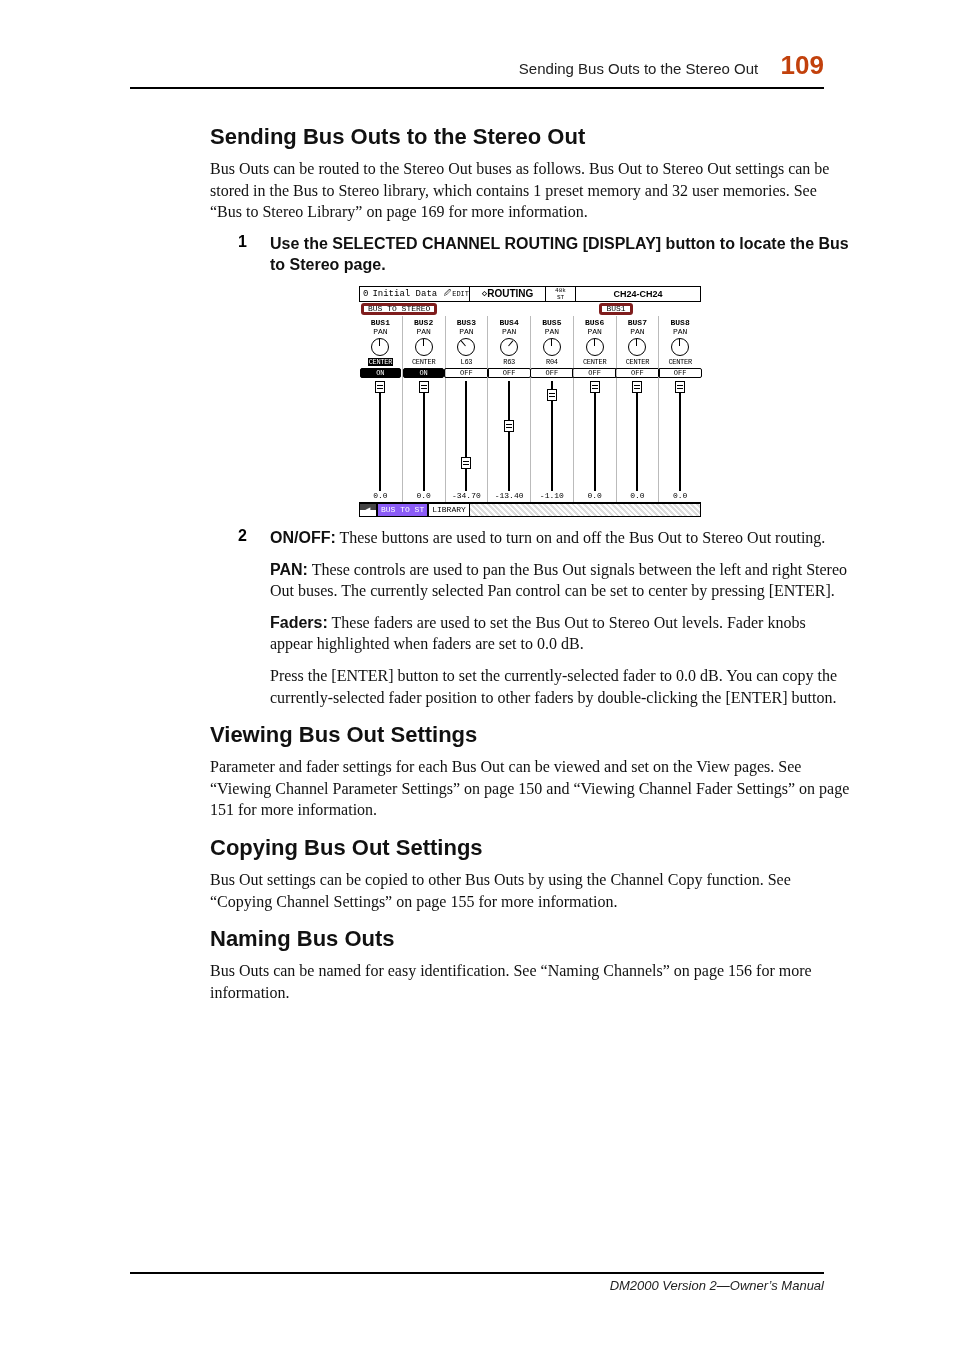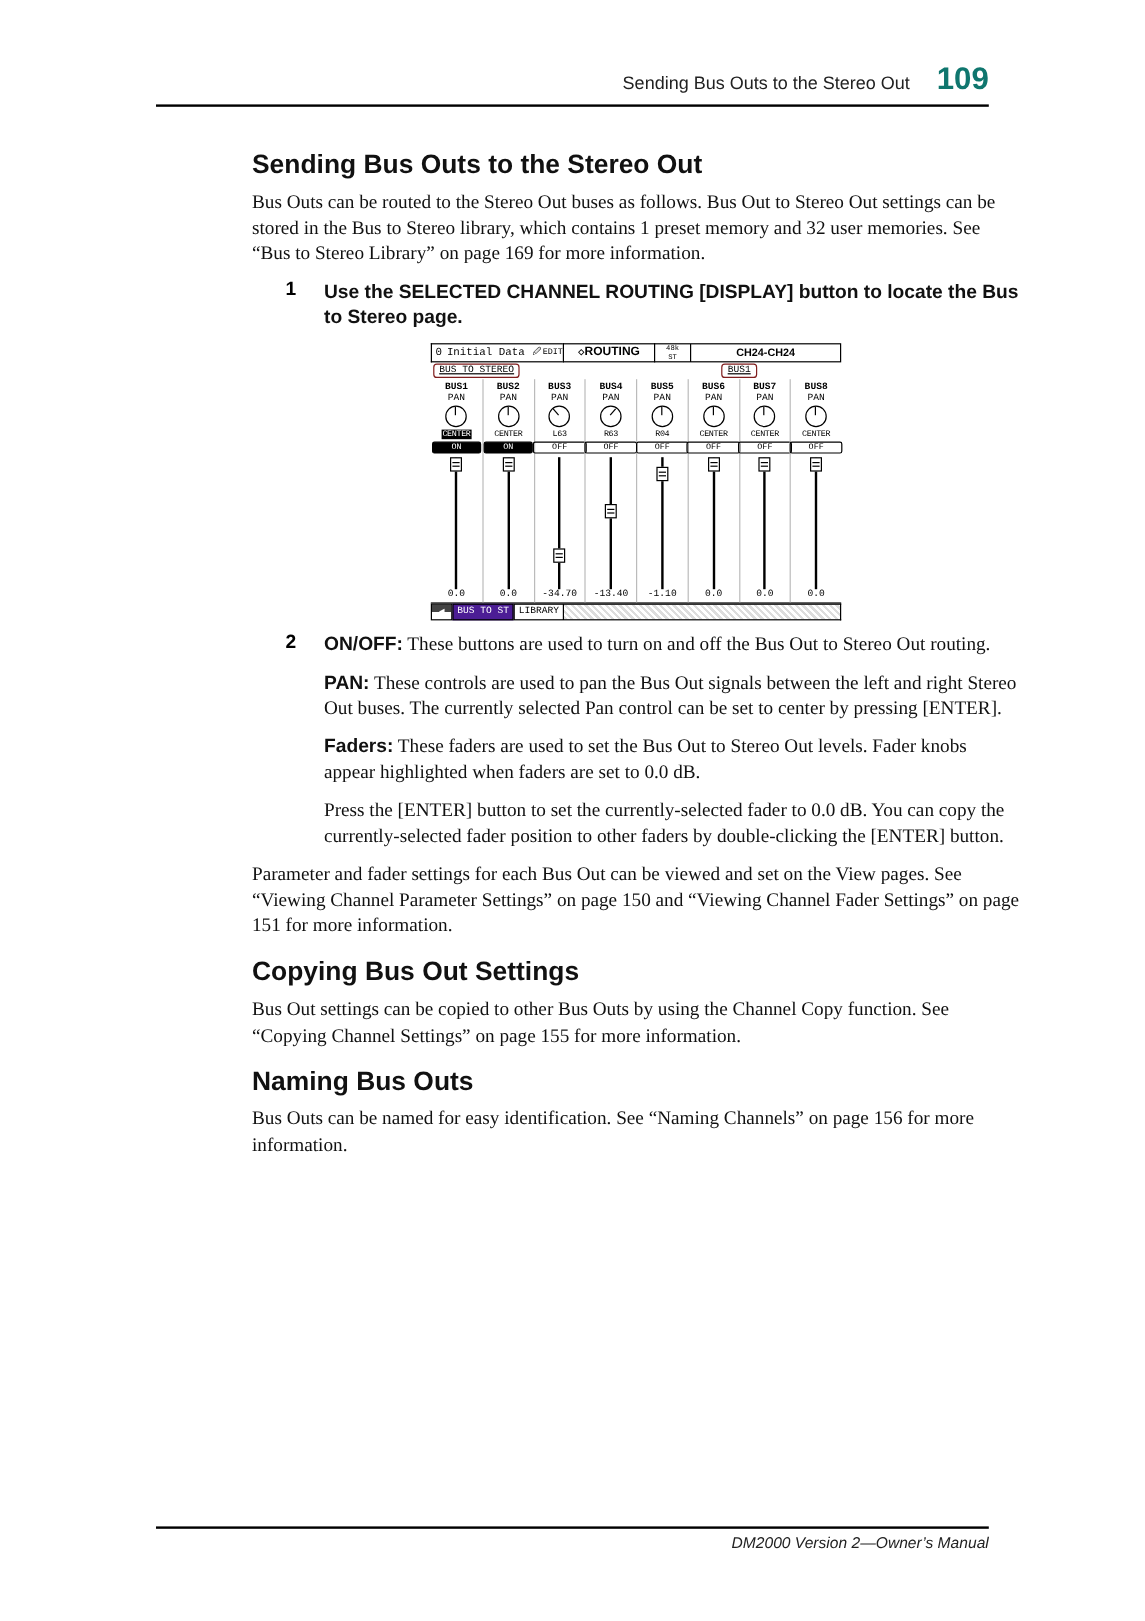--- a/index.html
+++ b/index.html
@@ -29,21 +29,21 @@
     font-family: Arial, Helvetica, sans-serif;
   }
   .header .htext {
     font-size: 15px;
     color: #222;
   }
   .header .pagenum {
     font-weight: bold;
     font-size: 26px;
     margin-left: 18px;
-    color: #0f766e;
+    color: #c2410c;
   }
   .content {
     position: absolute;
     top: 110px;
     left: 210px;
     width: 640px;
   }
   h2.section-title {
     font-family: Arial, Helvetica, sans-serif;
     font-weight: bold;
@@ -112,29 +112,28 @@
   .lcd-top .seg.b0 { width: 110px; border-right: none; }
   .lcd-top .seg.b1 { width: 76px; border-right:none; font-weight:bold; }
   .lcd-top .seg.b1 .label { font-family: Arial, sans-serif; font-size:9px; }
   .lcd-top .seg.b2 { width: 30px; border-right:none; font-size:7px; line-height:7px; }
   .lcd-top .seg.b3 { width: 126px; font-weight:bold; font-family: Arial, sans-serif; }
   .lcd-row2 {
     display: flex;
     height: 14px;
   }
   .tabcap {
-    border: 1px solid #7f1d1d;
+    border: 3px solid #7f1d1d;
     border-radius: 3px;
     font-size: 8px;
     padding: 0 4px;
     display: inline-flex;
     align-items: center;
     box-sizing: border-box;
     height: 12px;
-    text-decoration: underline;
   }
   .lcd-channels {
     display: flex;
     border-bottom: 1px solid #000;
   }
   .chcol {
     width: 42.75px;
     box-sizing: border-box;
     border-left: 1px solid #bbb;
     display: flex;
@@ -209,21 +208,21 @@
     font-family: "Courier New", monospace;
   }
   .bottab {
     border: 1px solid #000;
     font-size: 8px;
     display: inline-flex;
     align-items: center;
     padding: 0 3px;
     box-sizing: border-box;
   }
-  .bottab.active { background:#4c1d95; color:#fff; }
+  .bottab.active { background:#8b5cf6; color:#fff; }
   .bottab.arrow {
     width: 18px;
     justify-content: center;
     background: linear-gradient(#444,#444 50%,#fff 50%,#fff);
     color:#fff;
   }
   .footer {
     position: absolute;
     left: 130px;
     right: 130px;
@@ -383,20 +382,21 @@
     </div>
 
     <div class="step">
       <div class="stepnum">2</div>
       <p class="body"><span class="runin">ON/OFF:</span><span> These buttons are used to turn on and off the Bus Out to Stereo Out routing.</span></p>
       <p class="body"><span class="runin">PAN:</span><span> These controls are used to pan the Bus Out signals between the left and right Stereo Out buses. The currently selected Pan control can be set to center by pressing [ENTER].</span></p>
       <p class="body"><span class="runin">Faders:</span><span> These faders are used to set the Bus Out to Stereo Out levels. Fader knobs appear highlighted when faders are set to 0.0 dB.</span></p>
       <p class="body">Press the [ENTER] button to set the currently-selected fader to 0.0 dB. You can copy the currently-selected fader position to other faders by double-clicking the [ENTER] button.</p>
     </div>
 
+    <h2 class="section-title">Viewing Bus Out Settings</h2>
     <p class="body indent">Parameter and fader settings for each Bus Out can be viewed and set on the View pages. See “Viewing Channel Parameter Settings” on page 150 and “Viewing Channel Fader Settings” on page 151 for more information.</p>
 
     <h2 class="section-title">Copying Bus Out Settings</h2>
     <p class="body indent">Bus Out settings can be copied to other Bus Outs by using the Channel Copy function. See “Copying Channel Settings” on page 155 for more information.</p>
 
     <h2 class="section-title">Naming Bus Outs</h2>
     <p class="body indent">Bus Outs can be named for easy identification. See “Naming Channels” on page 156 for more information.</p>
   </div>
 
   <div class="footer">DM2000 Version 2—Owner’s Manual</div>

